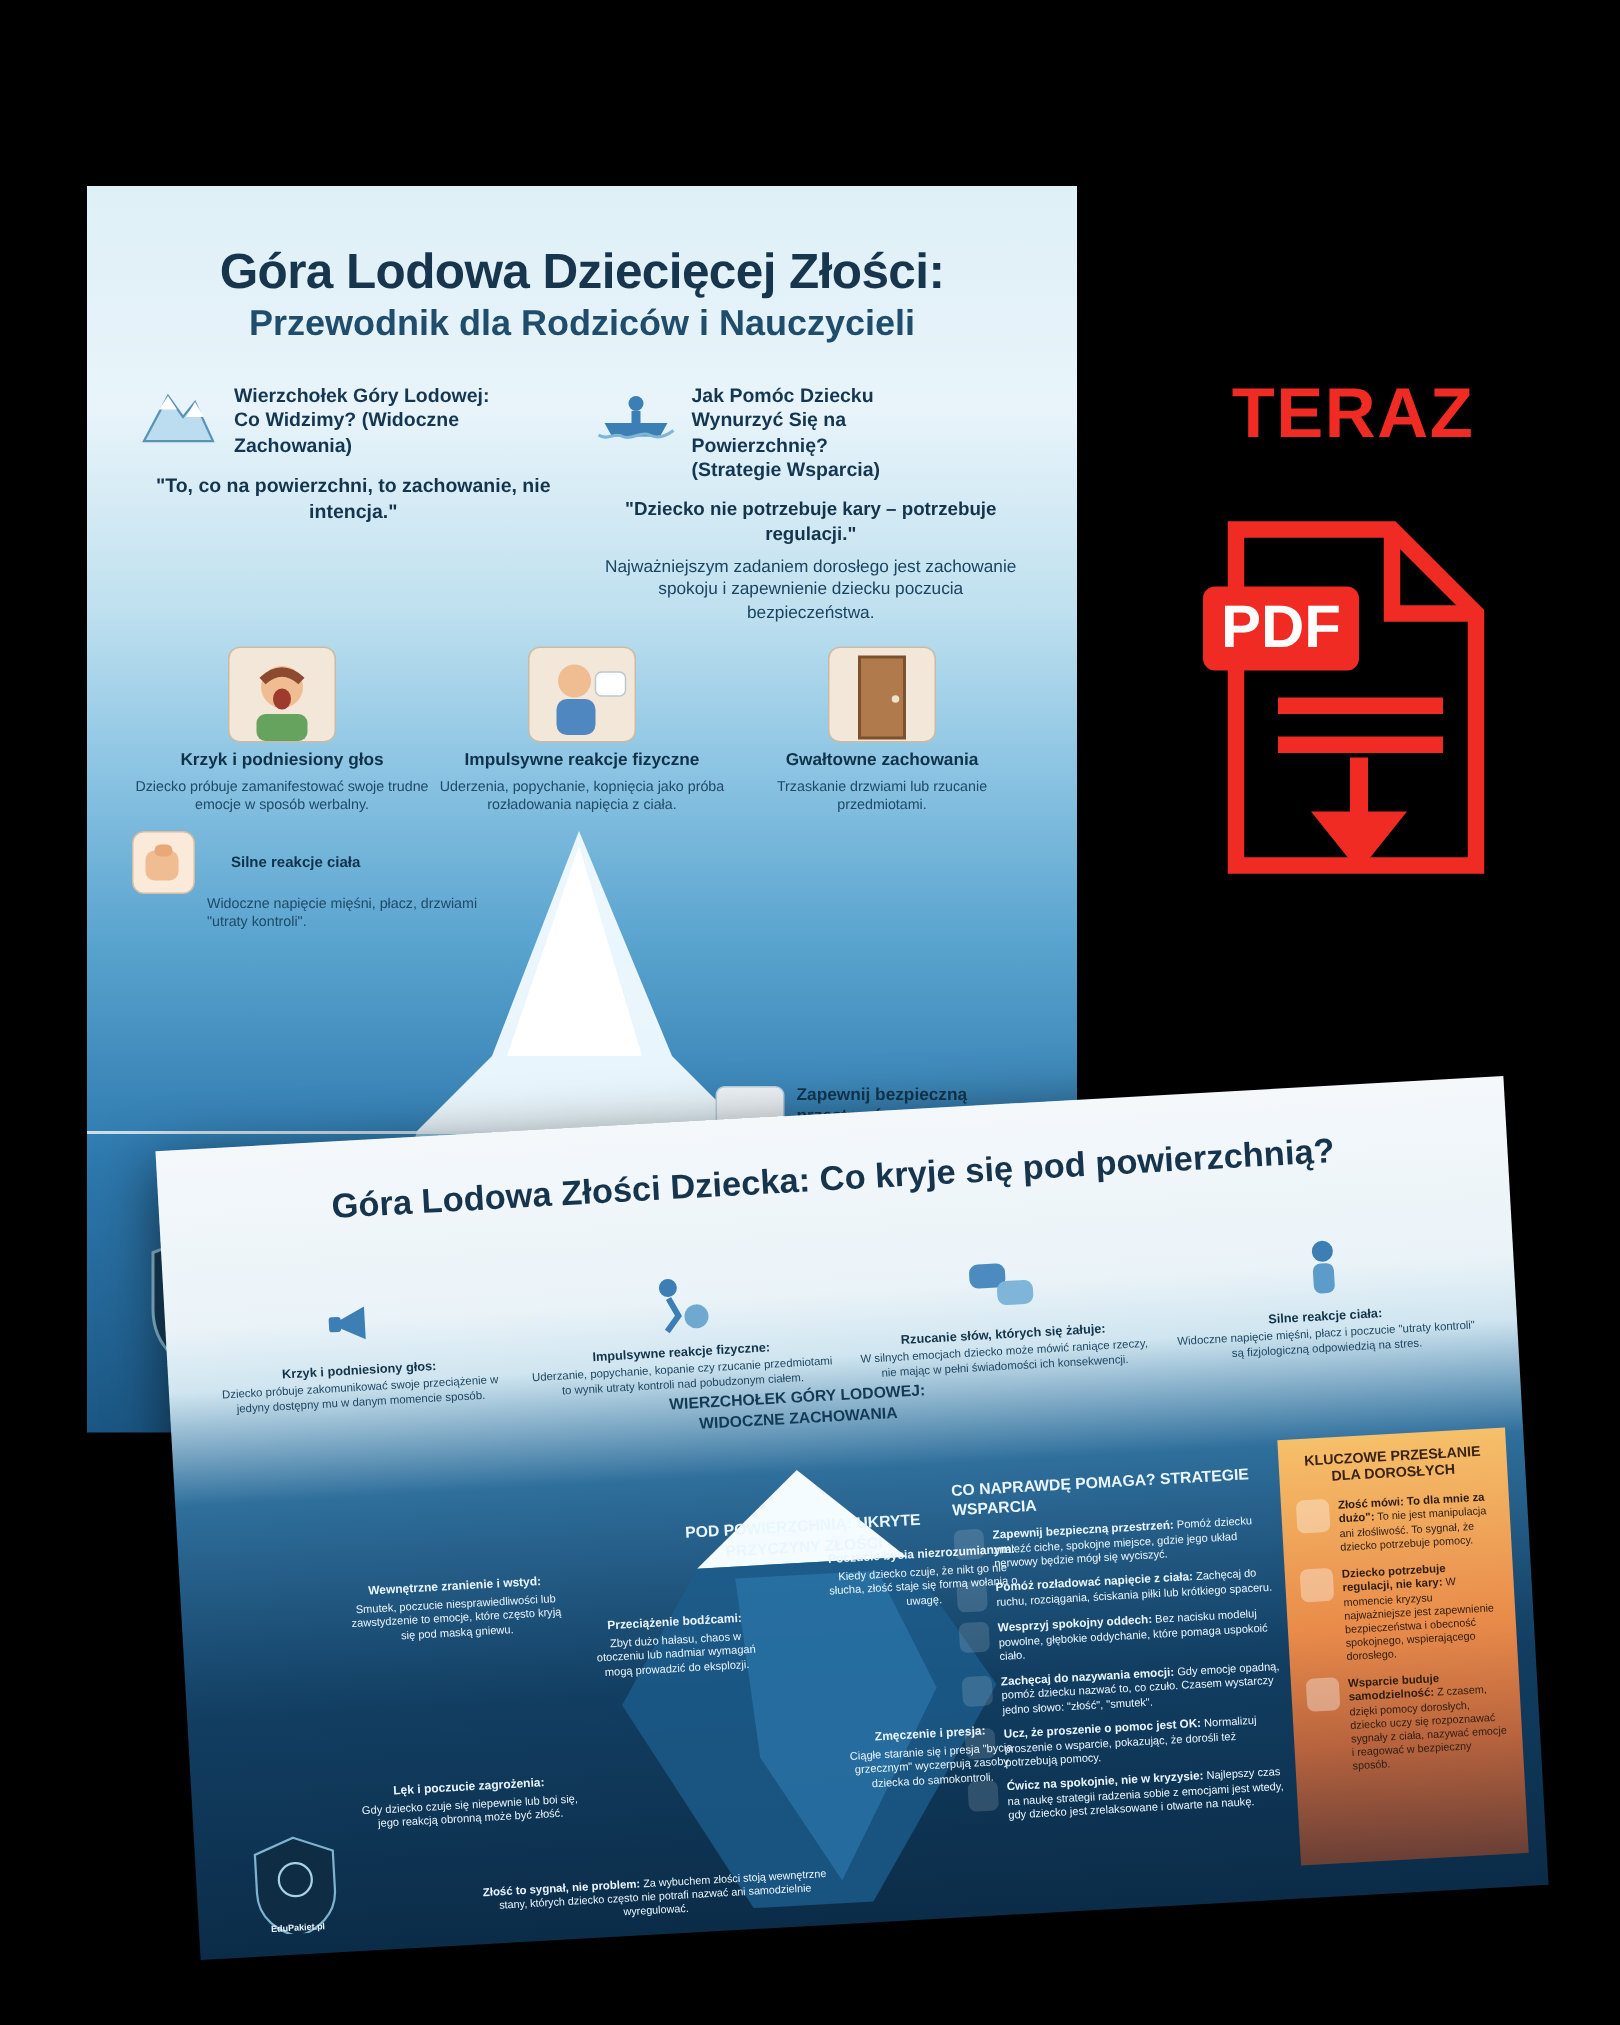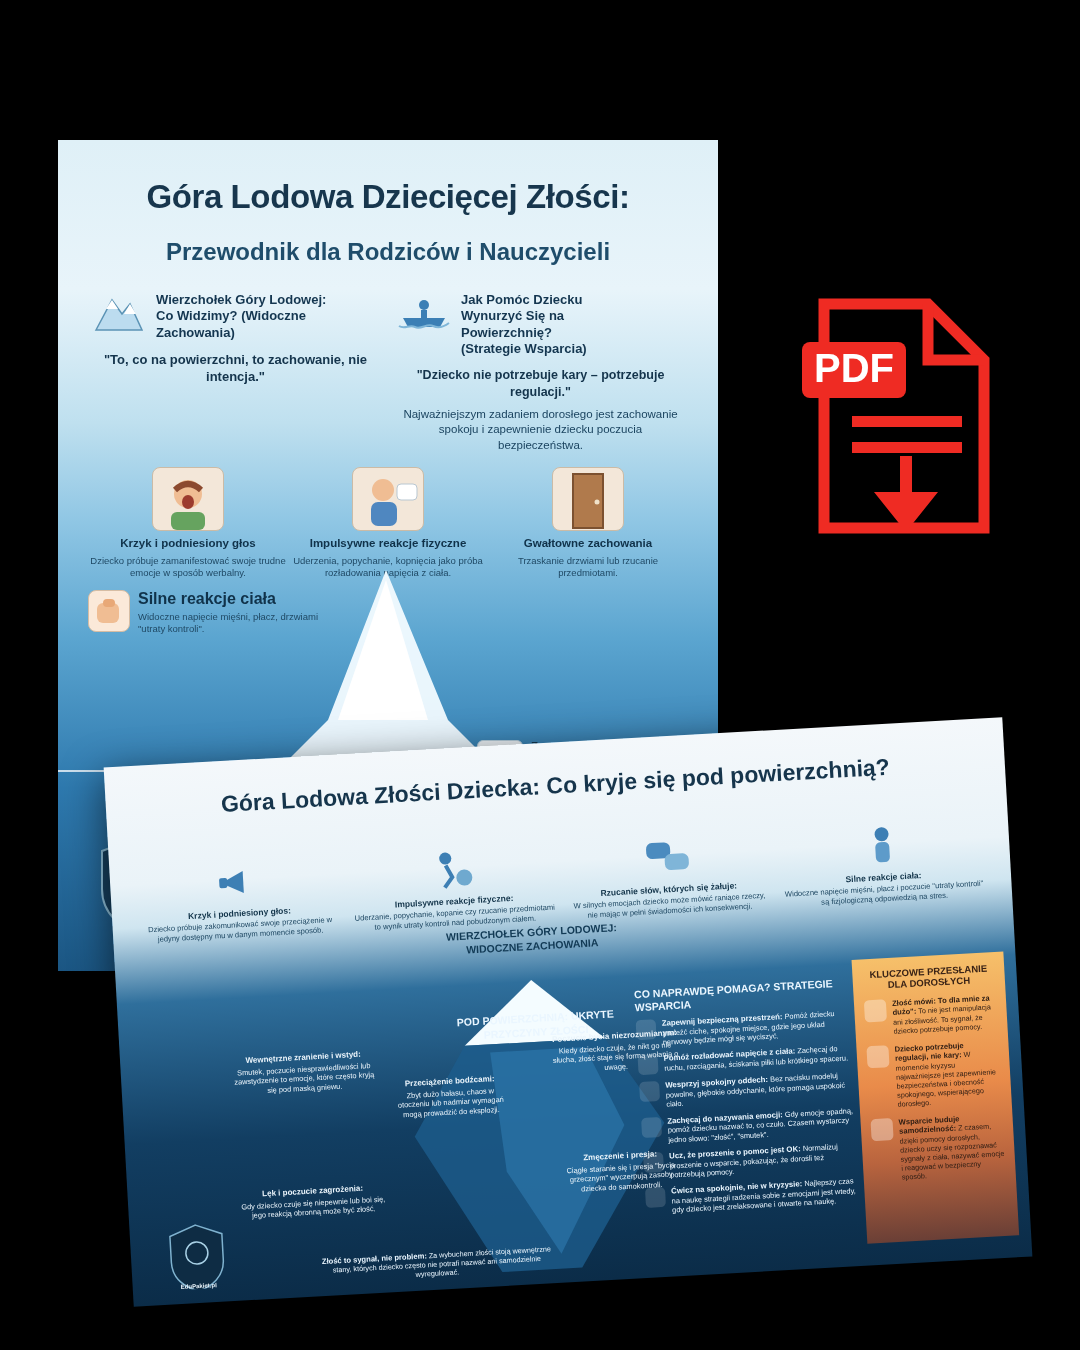--- a/index.html
+++ b/index.html
@@ -1,46 +1,46 @@
 <!DOCTYPE html>
 <html><head>
 <meta charset="utf-8">
 <style>
   html,body{margin:0;padding:0;background:#000;}
   body{width:1080px;height:1350px;position:relative;overflow:hidden;font-family:"Liberation Sans",sans-serif;}
 
   
   .poster{
-    position:absolute;left:58px;top:140px;width:660px;height:831px;
+    position:absolute;left:58px;top:124px;width:660px;height:831px;
     background:linear-gradient(#dff0f7 0%,#e8f4fa 18%,#bfe0ef 34%,#8fc6e4 46%,#5ba5d0 60%,#2e79ae 78%,#1b5683 100%);
     box-shadow:0 8px 40px rgba(0,0,0,.55);overflow:hidden;
   }
   .poster .ptitle{margin:38px 0 0;text-align:center;color:#17364d;font-size:33px;font-weight:bold;letter-spacing:-.4px;}
-  .poster .psub{margin:22px 0 0;text-align:center;color:#1f4d6b;font-size:24px;}
+  .poster .psub{margin:2px 0 0;text-align:center;color:#1f4d6b;font-size:24px;}
 
   .prow{display:flex;gap:18px;padding:26px 34px 0;}
   .pcol{flex:1;}
   .phead{display:flex;gap:10px;align-items:flex-start;}
   .phead .ic{width:54px;height:40px;flex:0 0 54px;}
   .phead .ht{font-size:13px;line-height:1.25;color:#143650;font-weight:bold;}
   .phead .ht span{font-weight:bold;}
   .pquote{margin-top:10px;text-align:center;font-size:13px;font-weight:bold;color:#14344c;line-height:1.35;}
   .pquote.small{font-size:12.5px;}
   .pbody{margin-top:6px;text-align:center;font-size:11.5px;color:#1b4460;line-height:1.35;}
 
   .cards{display:flex;gap:0;padding:14px 30px 0;}
   .card{flex:1;text-align:center;}
   .card .thumb{width:70px;height:62px;margin:0 auto 6px;border-radius:8px;background:#f3e7d9;border:1px solid #cbbba6;position:relative;overflow:hidden;}
   .card h4{margin:0;font-size:11.5px;color:#10324a;font-weight:bold;line-height:1.2;}
   .card p{margin:4px 0 0;font-size:9.5px;color:#204a66;line-height:1.3;}
 
   .sidebits{padding:10px 30px 0;}
   .bitrow{display:flex;gap:8px;align-items:flex-start;width:250px;}
   .bitrow .thumb{width:40px;height:40px;border-radius:8px;background:#fbe9d9;border:1px solid #d6bda4;flex:0 0 40px;}
-  .bitrow h4{margin:0;font-size:16px;color:#10324a;font-weight:bold;}
+  .bitrow h4{margin:16px;font-size:10px;color:#10324a;font-weight:bold;}
   .bitrow p{margin:3px 0 0;font-size:9.5px;color:#204a66;line-height:1.3;}
 
   .rightlist{position:absolute;right:26px;top:600px;width:215px;}
   .rlitem{display:flex;gap:8px;margin-bottom:16px;align-items:flex-start;}
   .rlitem .thumb{width:44px;height:40px;border-radius:6px;background:#eef4f8;border:1px solid #b7cfdd;flex:0 0 44px;}
   .rlitem h4{margin:0;font-size:11.5px;font-weight:bold;color:#12364f;line-height:1.2;}
   .rlitem p{margin:3px 0 0;font-size:9.5px;color:#1d4864;line-height:1.3;}
 
   .waterline{position:absolute;left:0;right:0;top:630px;height:2px;background:rgba(255,255,255,.75);}
   .underhead{position:absolute;left:0;right:0;top:648px;text-align:center;}
@@ -380,20 +380,21 @@
   <div class="lbadge">
     <svg viewBox="0 0 60 66" width="60" height="66">
         <path d="M30 2 56 12v26c0 17-13 26-26 30C17 64 4 55 4 38V12z" fill="#0e2c44" stroke="#7fb2cf" stroke-width="1.5"></path>
         <circle cx="30" cy="30" r="11" fill="none" stroke="#a9d1e6" stroke-width="1.5"></circle>
       </svg>
     <div class="t">EduPakiet.pl</div>
   </div>
 </div>
 
 <div class="cta">
+  <div class="l2">TERAZ</div>
   <div class="pdfwrap">
     <svg width="200" height="240" viewBox="0 0 200 240">
       <path d="M22 8h104l56 56v168H22z" fill="none" stroke="#ef2b23" stroke-width="11"></path>
       <path d="M126 8v56h56" fill="none" stroke="#ef2b23" stroke-width="11"></path>
       <rect x="0" y="46" width="104" height="56" rx="8" fill="#ef2b23"></rect>
       <text x="52" y="86" font-family="Liberation Sans, sans-serif" font-size="40" font-weight="bold" fill="#ffffff" text-anchor="middle">PDF</text>
       <rect x="50" y="120" width="110" height="11" fill="#ef2b23"></rect>
       <rect x="50" y="146" width="110" height="11" fill="#ef2b23"></rect>
       <path d="M98 160v36h-26l32 40 32-40h-26v-36z" fill="#ef2b23"></path>
     </svg>

